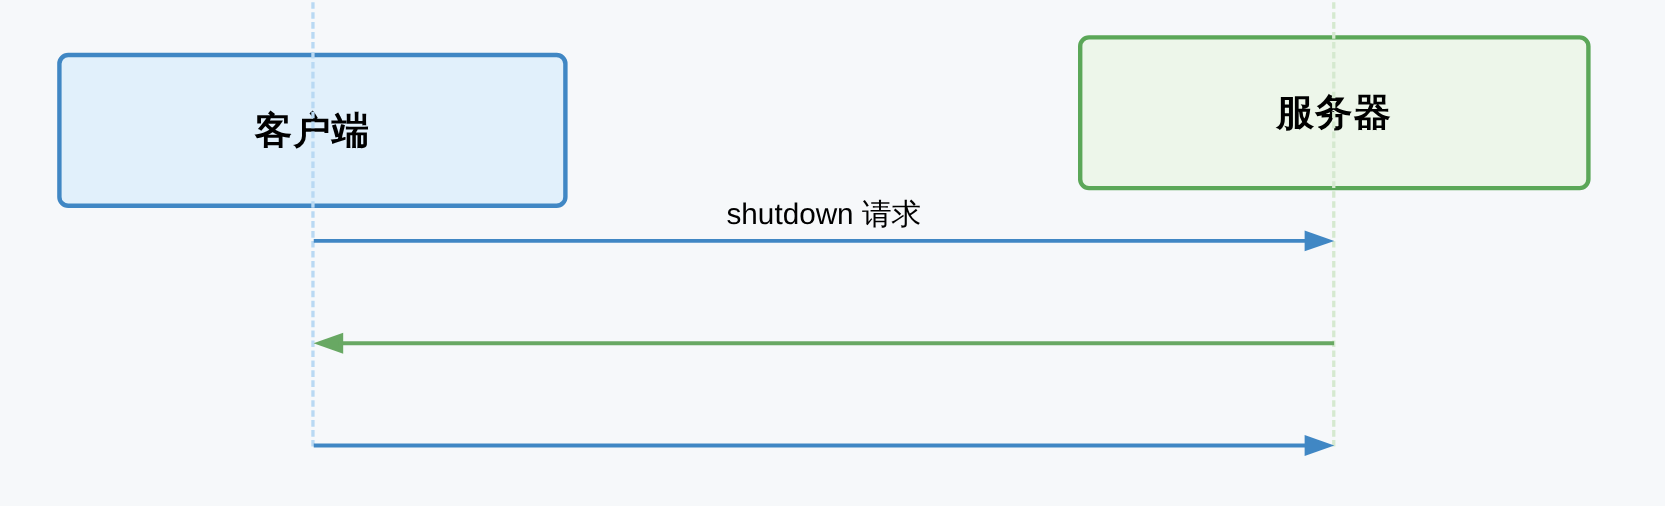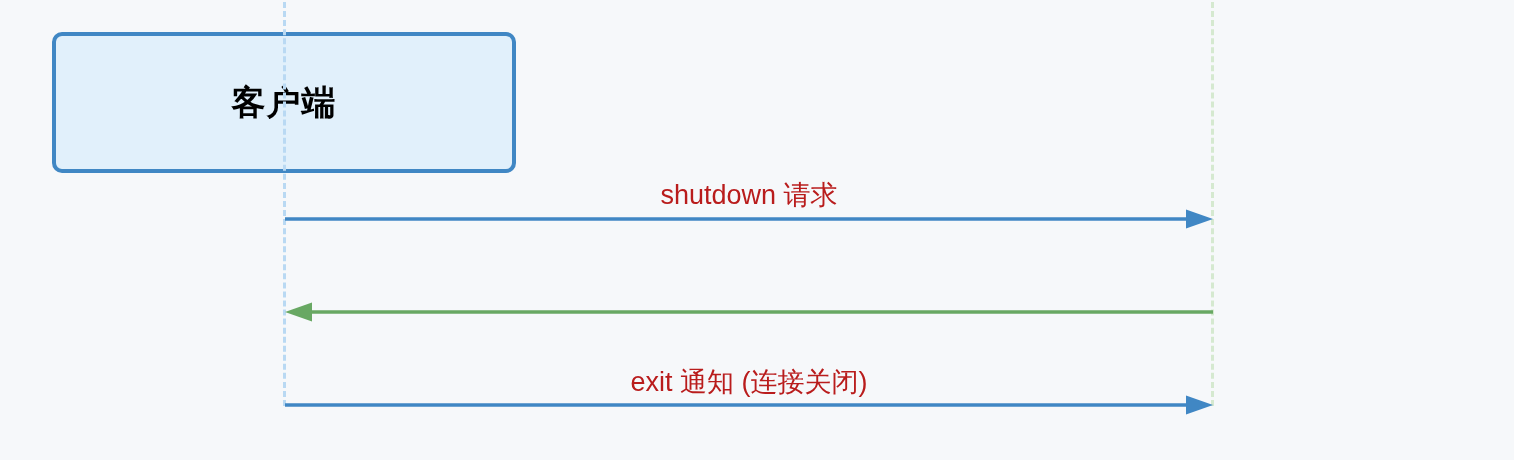--- a/index.html
+++ b/index.html
@@ -41,20 +41,21 @@
     display: flex;
     align-items: center;
     justify-content: center;
     z-index: 1;
   }
   .actor-client {
     left: 52px;
     width: 464px;
     background: #e1f0fb;
     border: 4px solid #4087c4;
+    margin-top: 16px;
   }
   .actor-server {
     left: 980px;
     width: 466px;
     background: #edf6ea;
     border: 4px solid #5ba758;
   }
   .actor-label {
     position: relative;
     z-index: 3;
@@ -64,21 +65,21 @@
     letter-spacing: 1px;
   }
   
   .msg-label {
     position: absolute;
     left: 285px;
     width: 928px;
     text-align: center;
     font-size: 27px;
     line-height: 30px;
-    color: #b91c1c;
+    color: #000000;
     z-index: 3;
   }
   .msg-label-1 { top: 180px; }
   .msg-label-2 { top: 273px; }
   .msg-label-3 { top: 367px; }
   .arrow {
     position: absolute;
     left: 285px;
     width: 928px;
     height: 28px;
@@ -96,31 +97,33 @@
 <body>
 
 <div class="stage">
 
   <div class="lifeline lifeline-client"></div>
   <div class="lifeline lifeline-server"></div>
 
   <div class="actor actor-client">
     <span class="actor-label">客户端</span>
   </div>
+  <div class="actor actor-server">
+    <span class="actor-label">服务器</span>
+  </div>
 
   <div class="msg-label msg-label-1">shutdown 请求</div>
   <svg class="arrow arrow-1" viewBox="0 0 928 28">
     <line class="stroke-blue" x1="0" y1="14" x2="905" y2="14" stroke-width="3.5"></line>
     <polygon class="fill-blue" points="901,4.5 928,14 901,23.5"></polygon>
   </svg>
 
   <svg class="arrow arrow-2" viewBox="0 0 928 28">
     <polygon class="fill-green" points="27,4.5 0,14 27,23.5"></polygon>
     <line class="stroke-green" x1="23" y1="14" x2="928" y2="14" stroke-width="3.5"></line>
   </svg>
 
-  <div class="msg-label msg-label-3">exit 通知 (连接关闭)</div>
   <svg class="arrow arrow-3" viewBox="0 0 928 28">
     <line class="stroke-blue" x1="0" y1="14" x2="905" y2="14" stroke-width="3.5"></line>
     <polygon class="fill-blue" points="901,4.5 928,14 901,23.5"></polygon>
   </svg>
 
 </div>
 
 </body></html>

